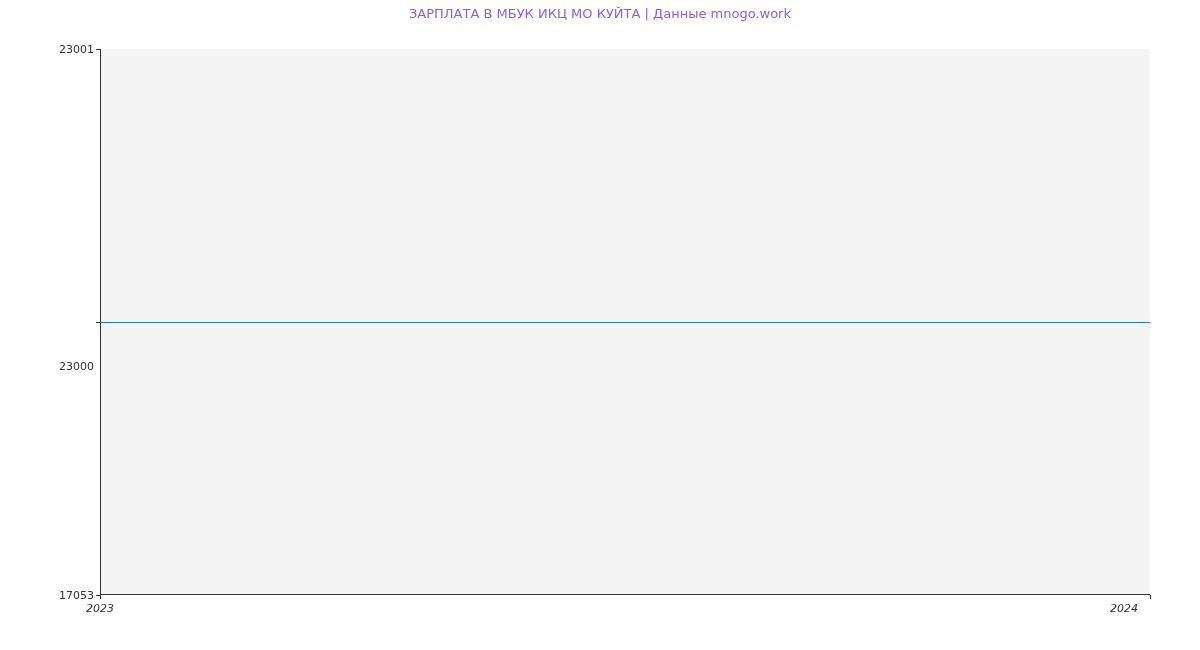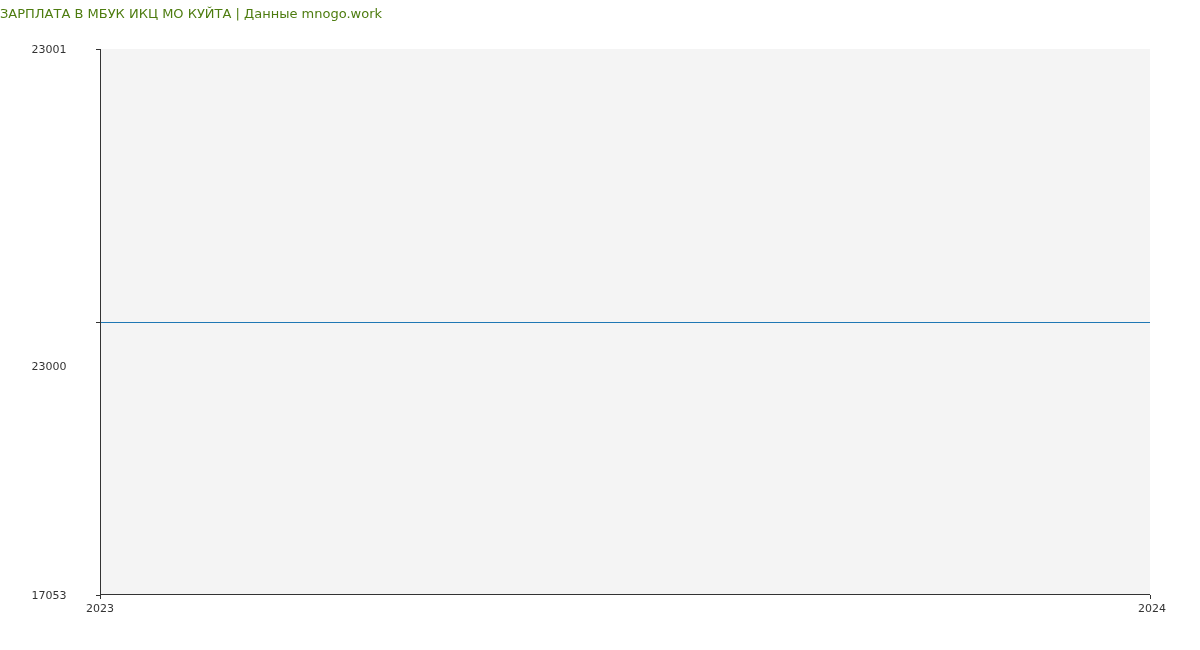--- a/index.html
+++ b/index.html
@@ -14,23 +14,23 @@
   .chart-wrap {
     position: relative;
     width: 1200px;
     height: 650px;
   }
   .title {
     position: absolute;
     top: 6px;
     left: 0;
     width: 100%;
-    text-align: left;
+    text-align: center;
     font-size: 13px;
-    color: #4d7c0f;
+    color: #8b5cf6;
   }
   .plot-area {
     position: absolute;
     left: 100px;
     top: 49px;
     width: 1050px;
     height: 546px;
     background: #f4f4f4;
     border-left: 1px solid #333;
     border-bottom: 1px solid #333;
@@ -54,36 +54,37 @@
     height: 0;
     border-top: 1.5px solid #1f77b4;
   }
   
   .ytick {
     position: absolute;
     right: 1106px; 
     font-size: 11px;
     color: #333;
     transform: translateY(-50%);
-    text-align: center;
+    text-align: right;
     width: 90px;
   }
   .ytick.top    { top: 49px; }
   .ytick.mid    { top: 322px; margin-top: 44px; }  
   .ytick.bottom { top: 595px; }  
   
   .xtick {
     position: absolute;
     top: 602px;
     font-size: 11px;
     color: #333;
     transform: translateX(-50%);
+    font-style: italic;
   }
   .xtick.left  { left: 100px; }
-  .xtick.right { left: 1152px; }
+  .xtick.right { left: 1124px; }
   
   .ytick-mark {
     position: absolute;
     left: 96px;
     width: 4px;
     height: 0;
     border-top: 1px solid #333;
   }
   .ytick-mark.top    { top: 49px; }
   .ytick-mark.mid    { top: 322px; }

